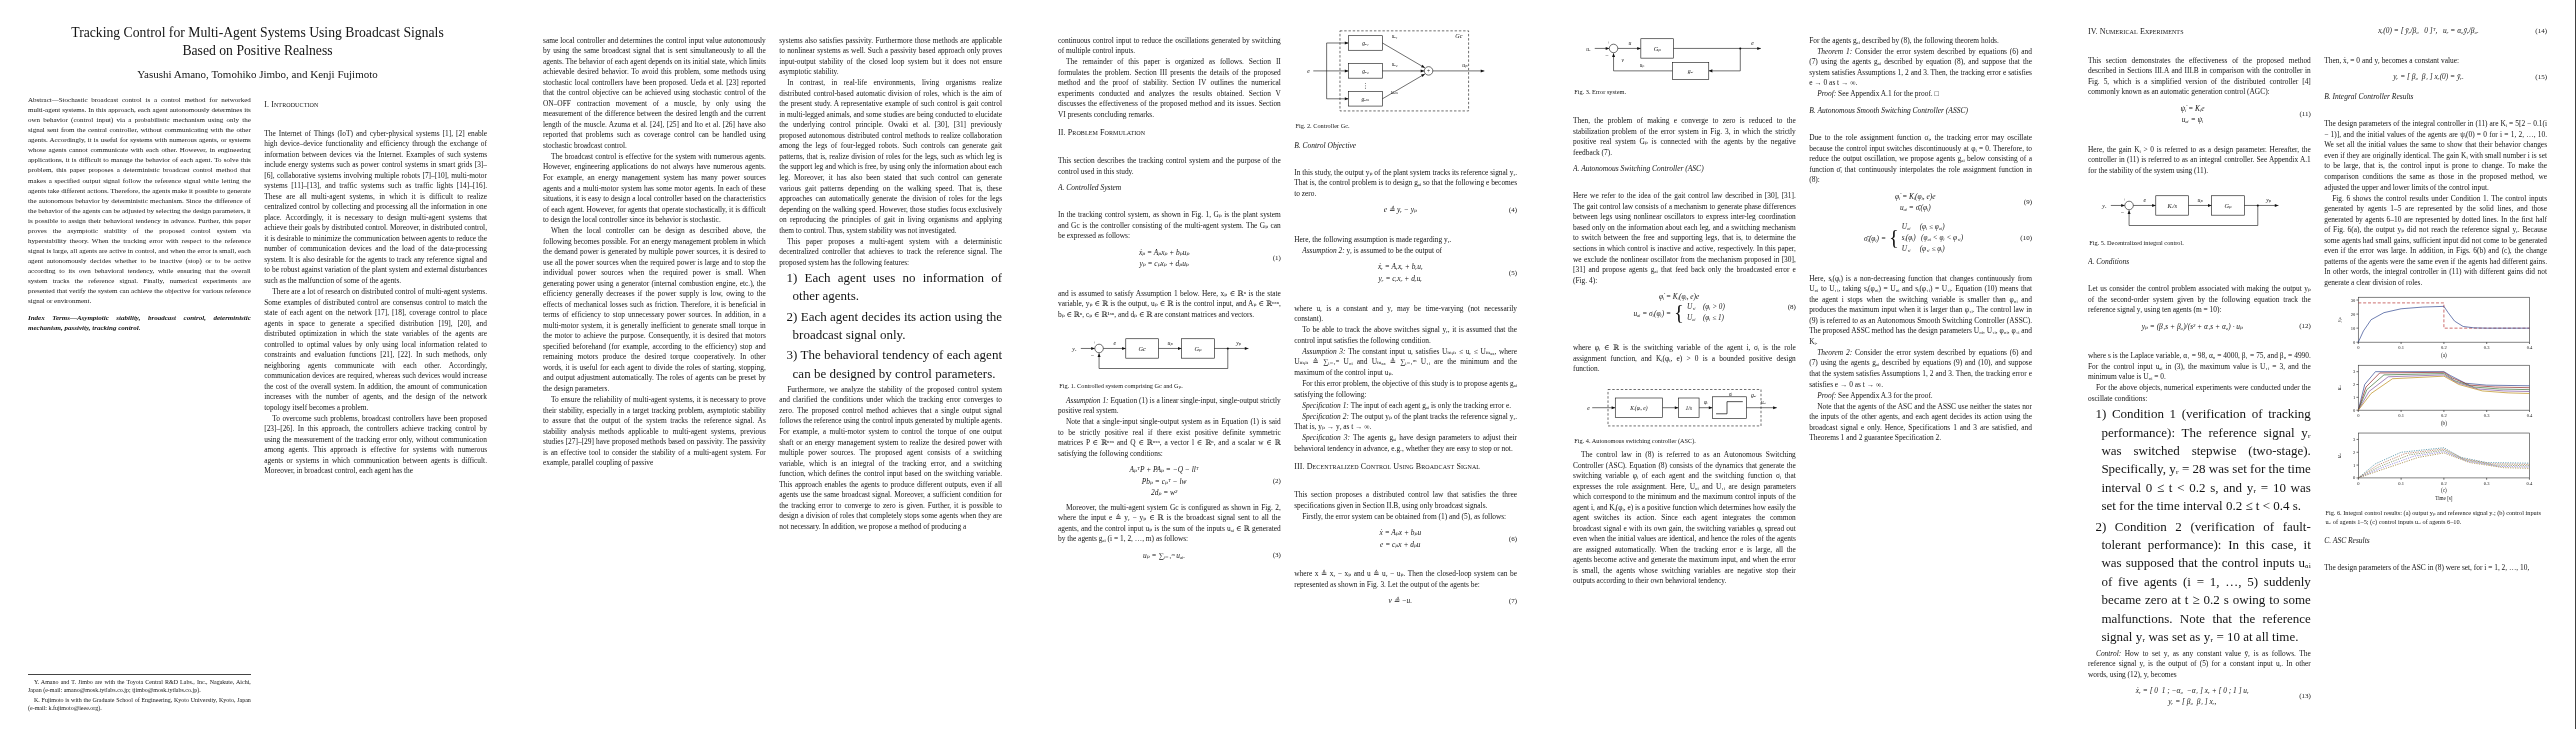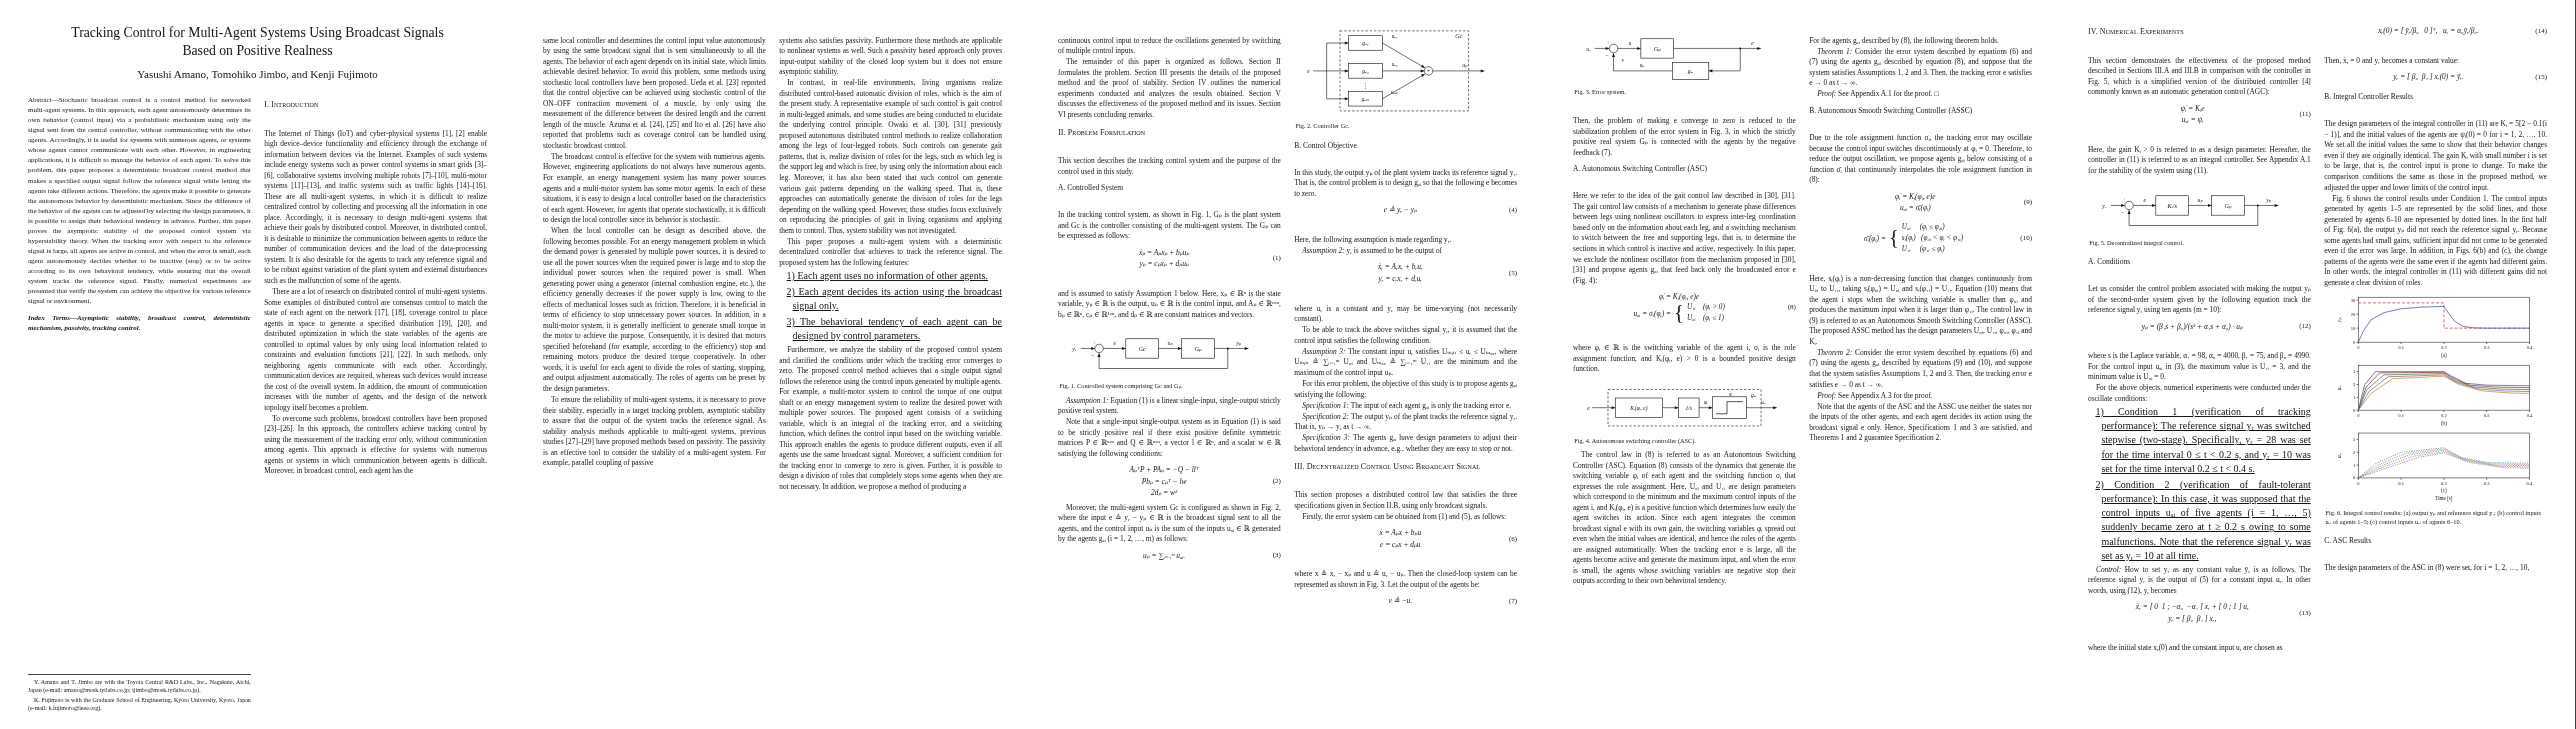--- a/index.html
+++ b/index.html
@@ -33,36 +33,36 @@
     margin:1.2px 0 6px 0;
   }
   .terms{
     font-weight:bold;font-style:italic;font-size:7px;line-height:1.44;
     text-align:justify;margin:0 0 4.9px 0;
   }
   .sec-heading{
     font-variant:small-caps;font-size:8px;
     margin:6.7px 0 4.3px 0;letter-spacing:0.1px;
   }
-  .sub-heading{font-size:7.5px;margin:5.5px 0 3px 0;}
+  .sub-heading{font-style:italic;font-size:7.5px;margin:5.5px 0 3px 0;}
   .eq-row{display:flex;align-items:center;margin:4.3px 0;font-size:7.4px;font-style:italic;}
   .eq-body{flex:1;text-align:center;}
   .eq-line{line-height:1.55;white-space:pre;}
   .eq-num{font-style:normal;font-size:7px;padding-left:2.4px;}
   .cases-row{display:inline-flex;align-items:center;gap:3px;text-align:left;}
   .brace{font-size:20.7px;line-height:.85;font-style:normal;font-weight:300;}
   .case-item{white-space:pre;line-height:1.5;font-size:7.2px;}
   .figure{margin:5.5px 0 2.4px 0;text-align:center;}
   .fig-caption{
     font-size:6.3px;line-height:1.32;text-align:left;margin:3px 1.2px 2.4px 1.2px;
     text-indent:0;
   }
   .list-item{
-    font-size:10px;line-height:1.42;text-align:justify;
-    margin:0 0 1.8px 0;padding-left:13.4px;text-indent:-6px;text-decoration:underline;
+    font-size:13px;line-height:1.42;text-align:justify;
+    margin:0 0 1.8px 0;padding-left:13.4px;text-indent:-6px;
   }
   .footnote{
     margin-top:auto;border-top:0.6px solid #444;padding-top:3px;
     font-size:6px;line-height:1.35;
   }
   .footnote p{margin:0 0 1.2px 0;text-indent:6px;text-align:justify;}
   svg text{font-family:"Liberation Serif","DejaVu Serif",serif;}
 </style>
 </head>
 <body>

